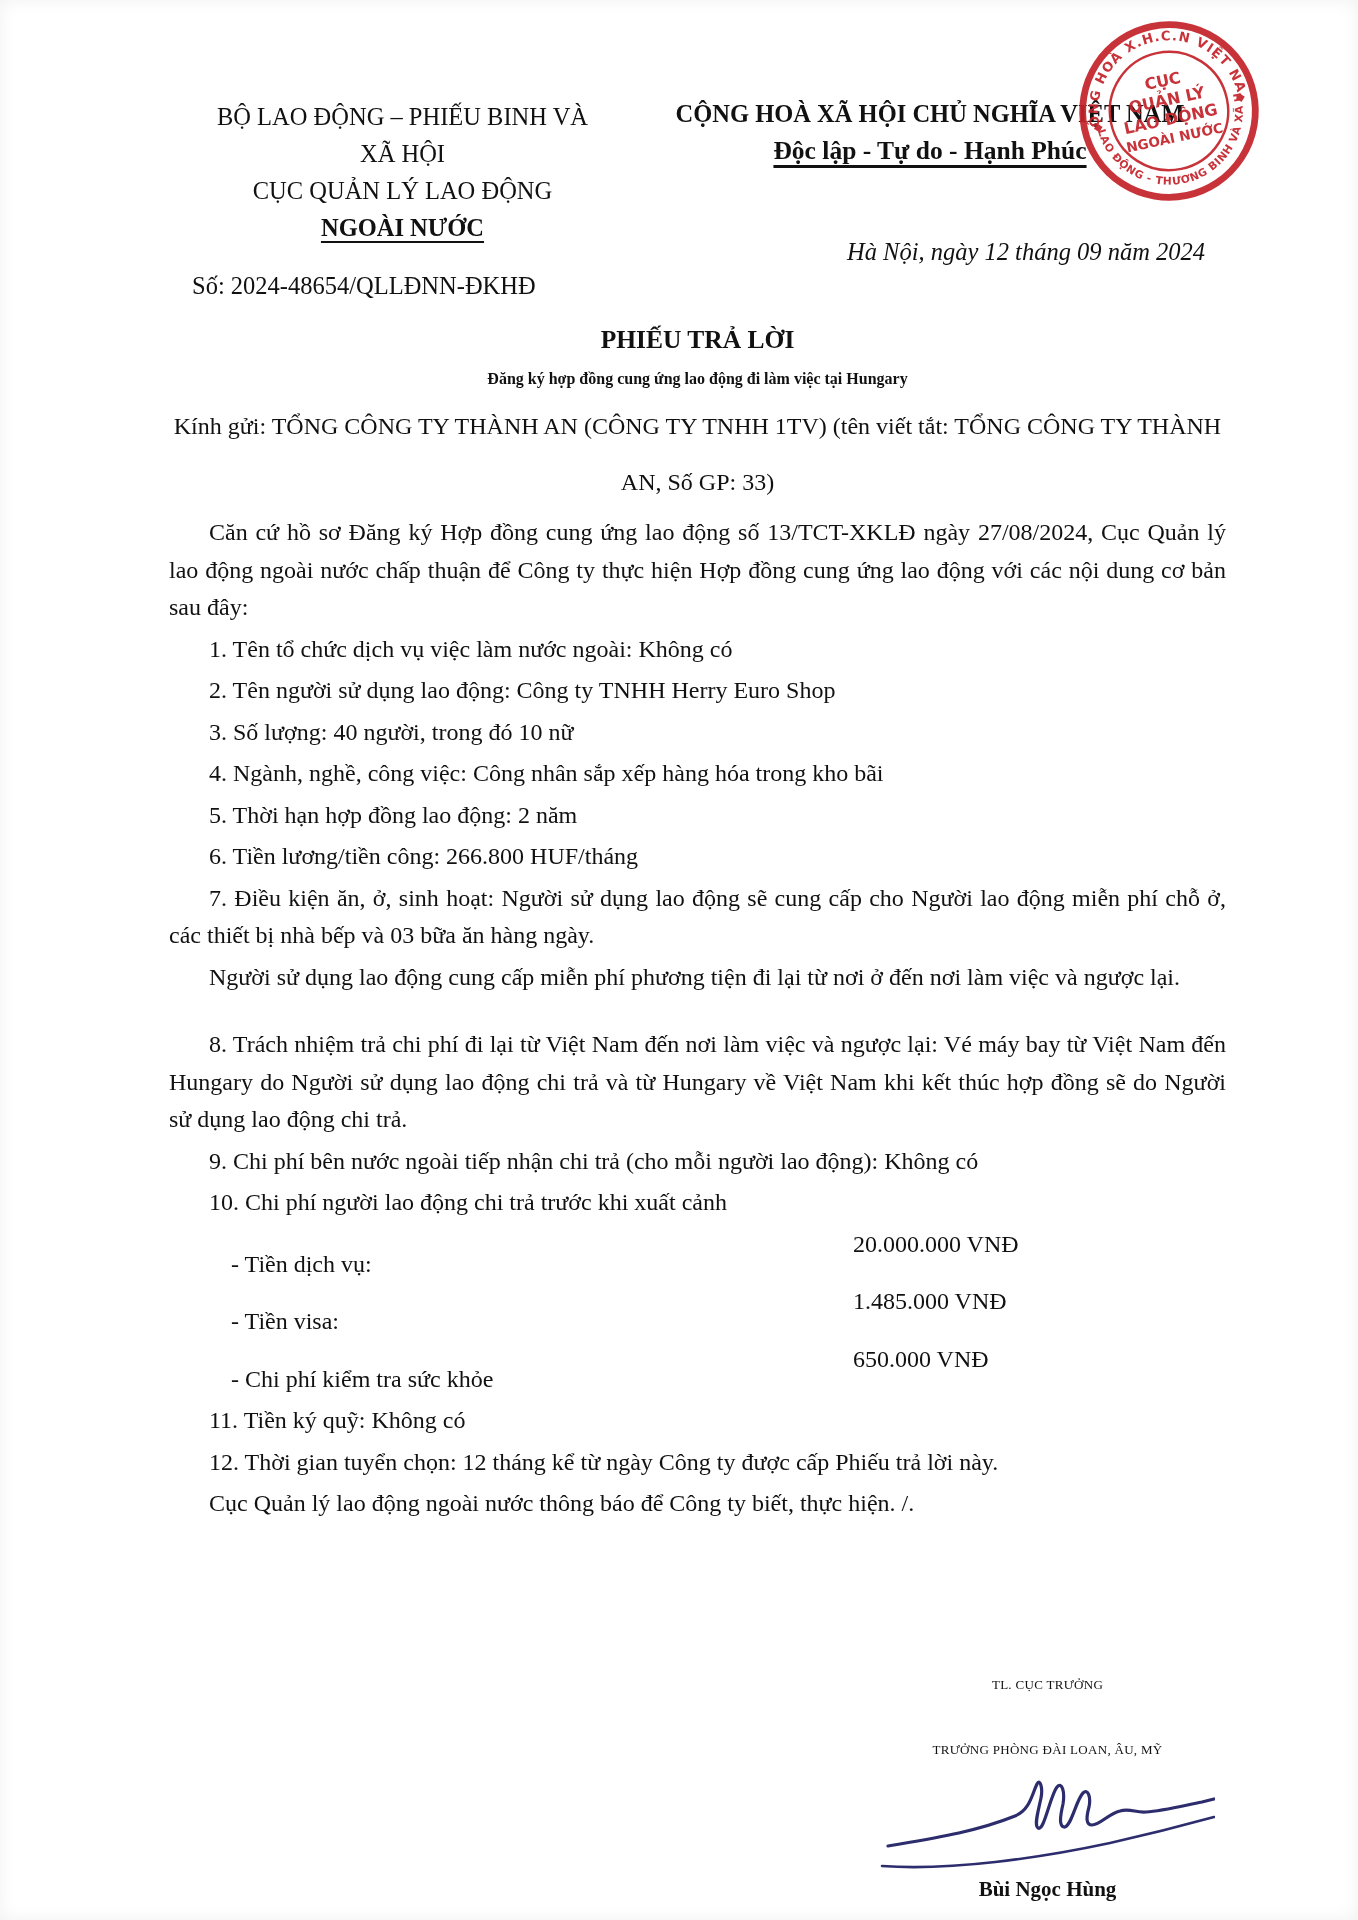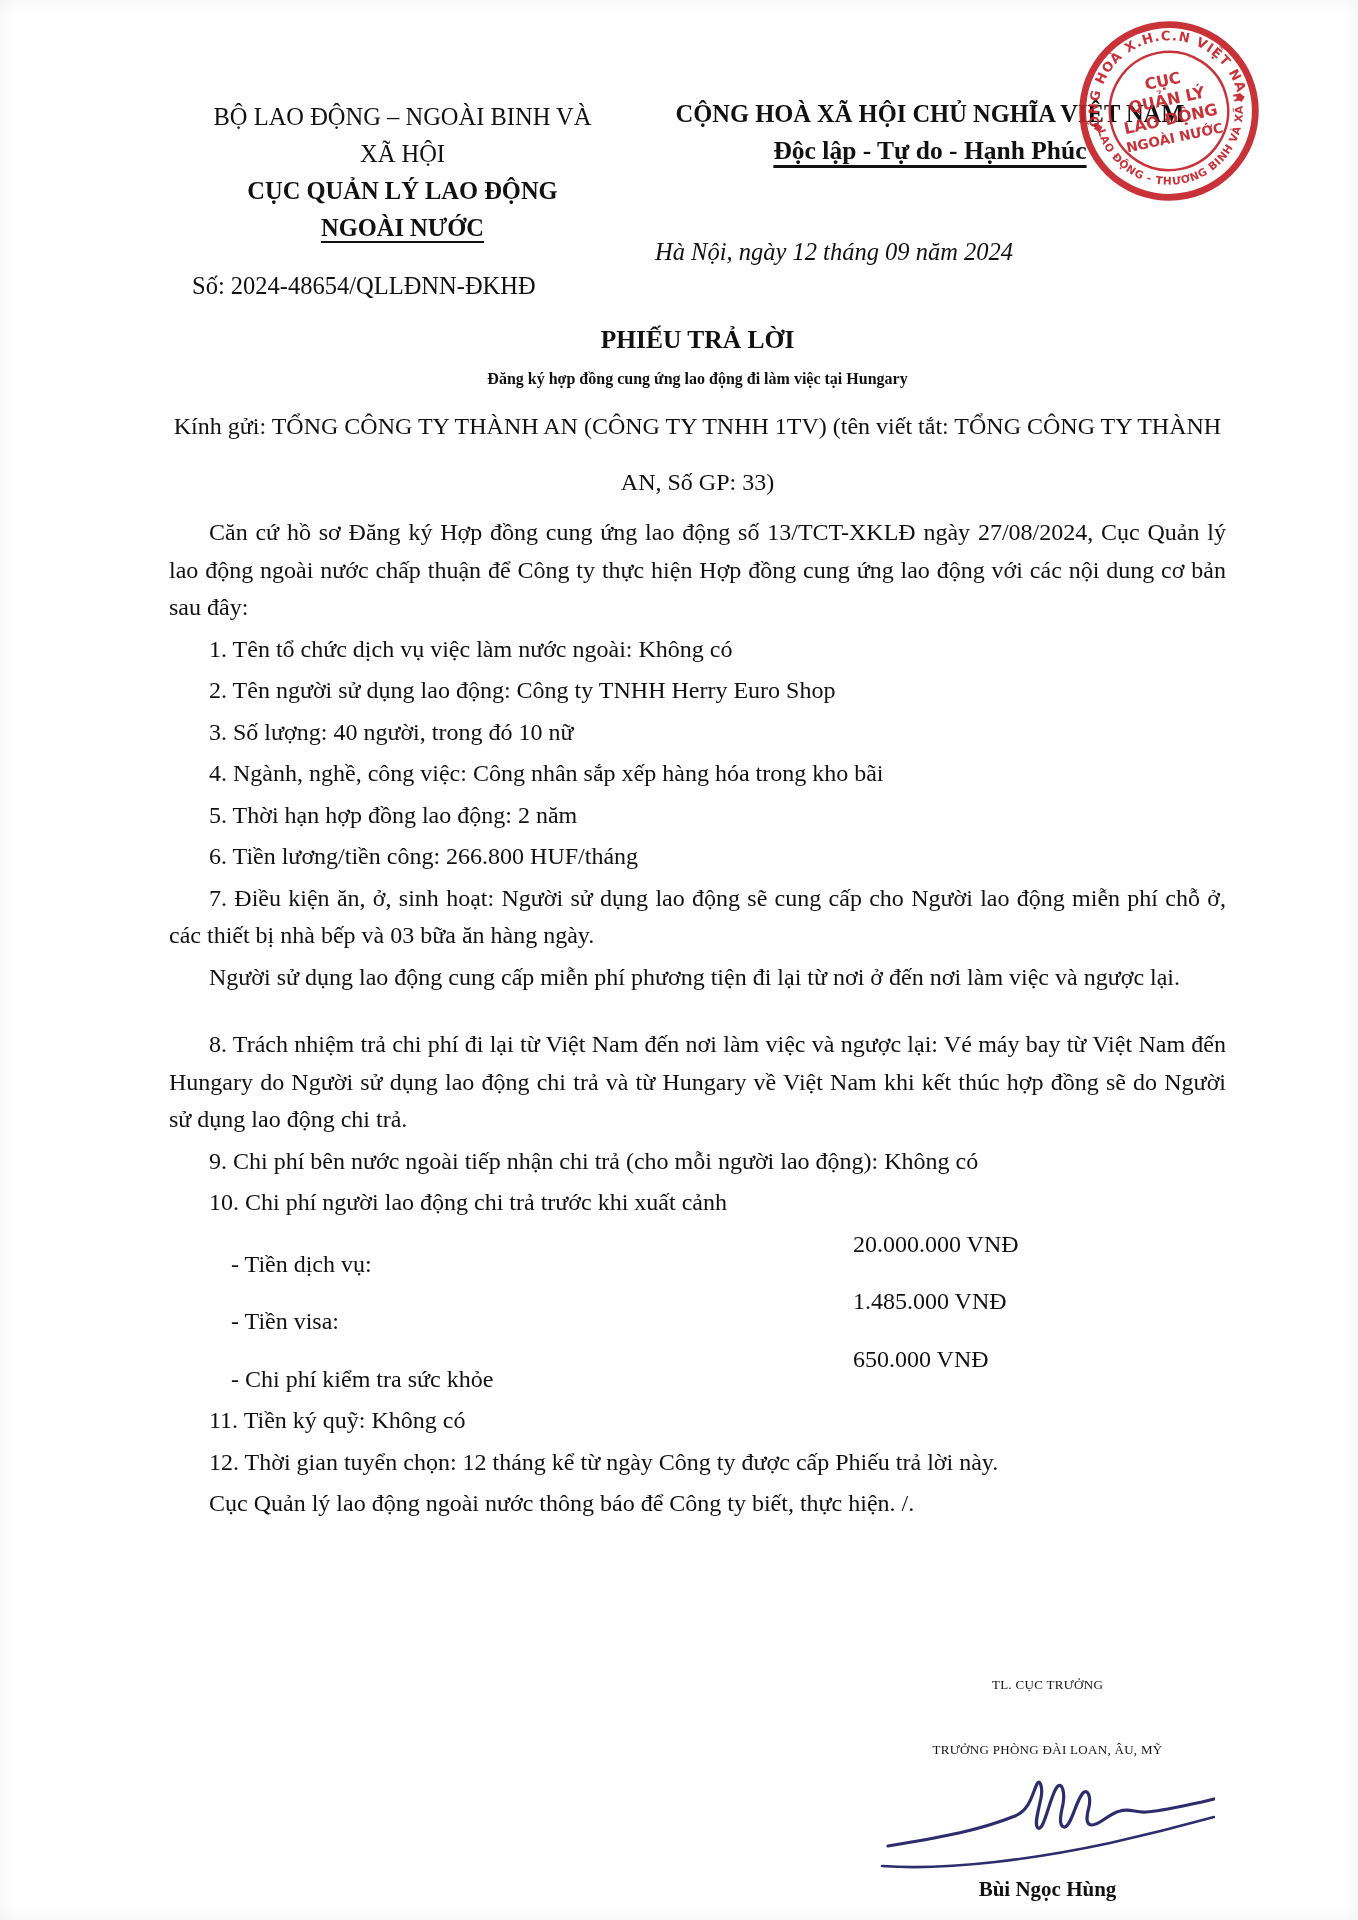--- a/index.html
+++ b/index.html
@@ -5,28 +5,28 @@
   html,body{margin:0;padding:0;background:#e9e9e9;}
   .page{
     position:relative; width:1358px; height:1920px; margin:0 auto;
     background:#ffffff; overflow:hidden;
     font-family:"Liberation Serif","DejaVu Serif",serif; color:#111;
     box-shadow:inset 0 0 18px rgba(0,0,0,.06);
   }
   
   .hdr-left{position:absolute; left:150px; top:98px; width:505px; text-align:center;
     font-size:24.5px; line-height:37px;}
-  .hdr-left .agency{font-weight:bold;}
+  .hdr-left .agency{font-weight:normal;}
   .hdr-left .agency-u{font-weight:bold; text-decoration:underline;
     text-decoration-thickness:2px; text-underline-offset:5px;}
   .hdr-right{position:absolute; left:655px; top:96px; width:550px; text-align:center; font-weight:bold;}
   .hdr-right .nation{font-size:24.5px; line-height:36px;}
   .hdr-right .motto{font-size:25.5px; line-height:38px; text-decoration:underline;
     text-decoration-thickness:2.5px; text-underline-offset:6px;}
-  .date-line{position:absolute; left:655px; top:238px; width:550px; text-align:left;
+  .date-line{position:absolute; left:655px; top:238px; width:550px; text-align:right;
     font-style:italic; font-size:24.5px;}
   .ref-no{position:absolute; left:192px; top:272px; font-size:24.5px;}
   
   .stamp{position:absolute; left:1072px; top:14px; width:194px; height:194px; opacity:.93;}
   
   .content{position:absolute; left:165px; top:320px; width:1065px;
     font-size:24px; line-height:37.5px;}
   .t-main{text-align:center; font-weight:bold; font-size:25.5px; line-height:39px;}
   .t-sub{text-align:center; font-weight:bold; font-size:16px; line-height:39px;}
   .recipient{text-align:center; line-height:56px;}
@@ -41,21 +41,21 @@
   .sig svg{display:block; margin:6px auto 0;}
   .sig .name{font-weight:bold; font-size:21px; margin-top:4px;}
   .stamp text{font-family:"DejaVu Sans","Liberation Sans",sans-serif; font-weight:bold;}
 </style>
 </head>
 <body>
 
 <div class="page">
 
   <div class="hdr-left">
-    <div>BỘ LAO ĐỘNG – NGOÀI BINH VÀ</div>
+    <div>BỘ LAO ĐỘNG – PHIẾU BINH VÀ</div>
     <div>XÃ HỘI</div>
     <div class="agency">CỤC QUẢN LÝ LAO ĐỘNG</div>
     <div><span class="agency-u">NGOÀI NƯỚC</span></div>
   </div>
 
   <div class="hdr-right">
     <div class="nation">CỘNG HOÀ XÃ HỘI CHỦ NGHĨA VIỆT NAM</div>
     <div><span class="motto">Độc lập - Tự do - Hạnh Phúc</span></div>
   </div>
 

